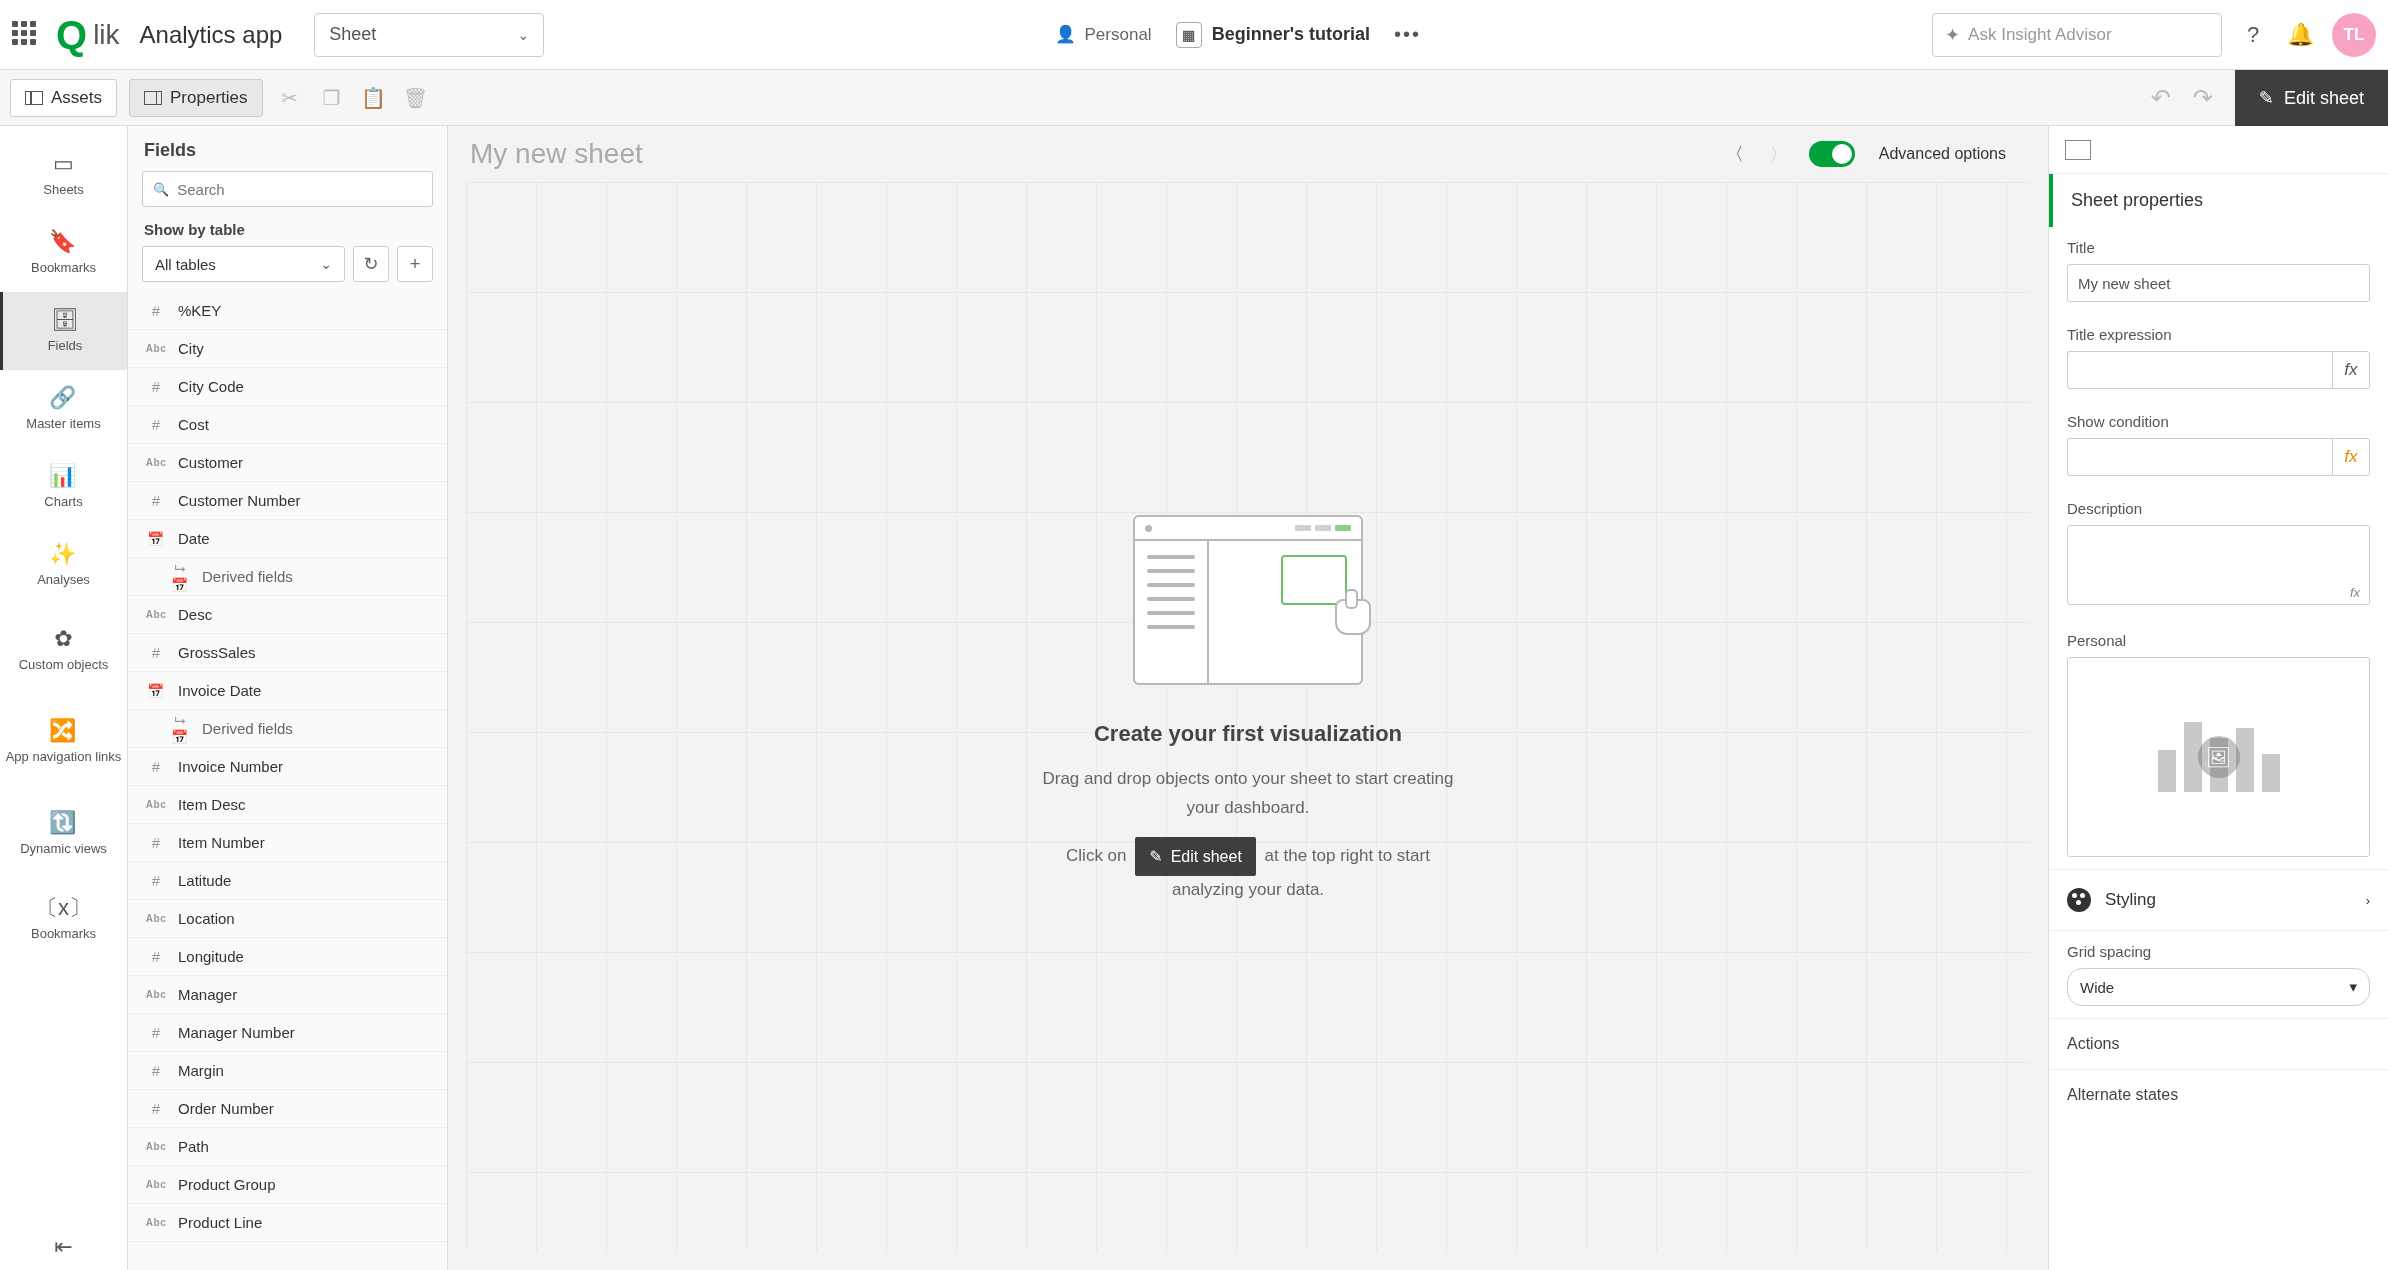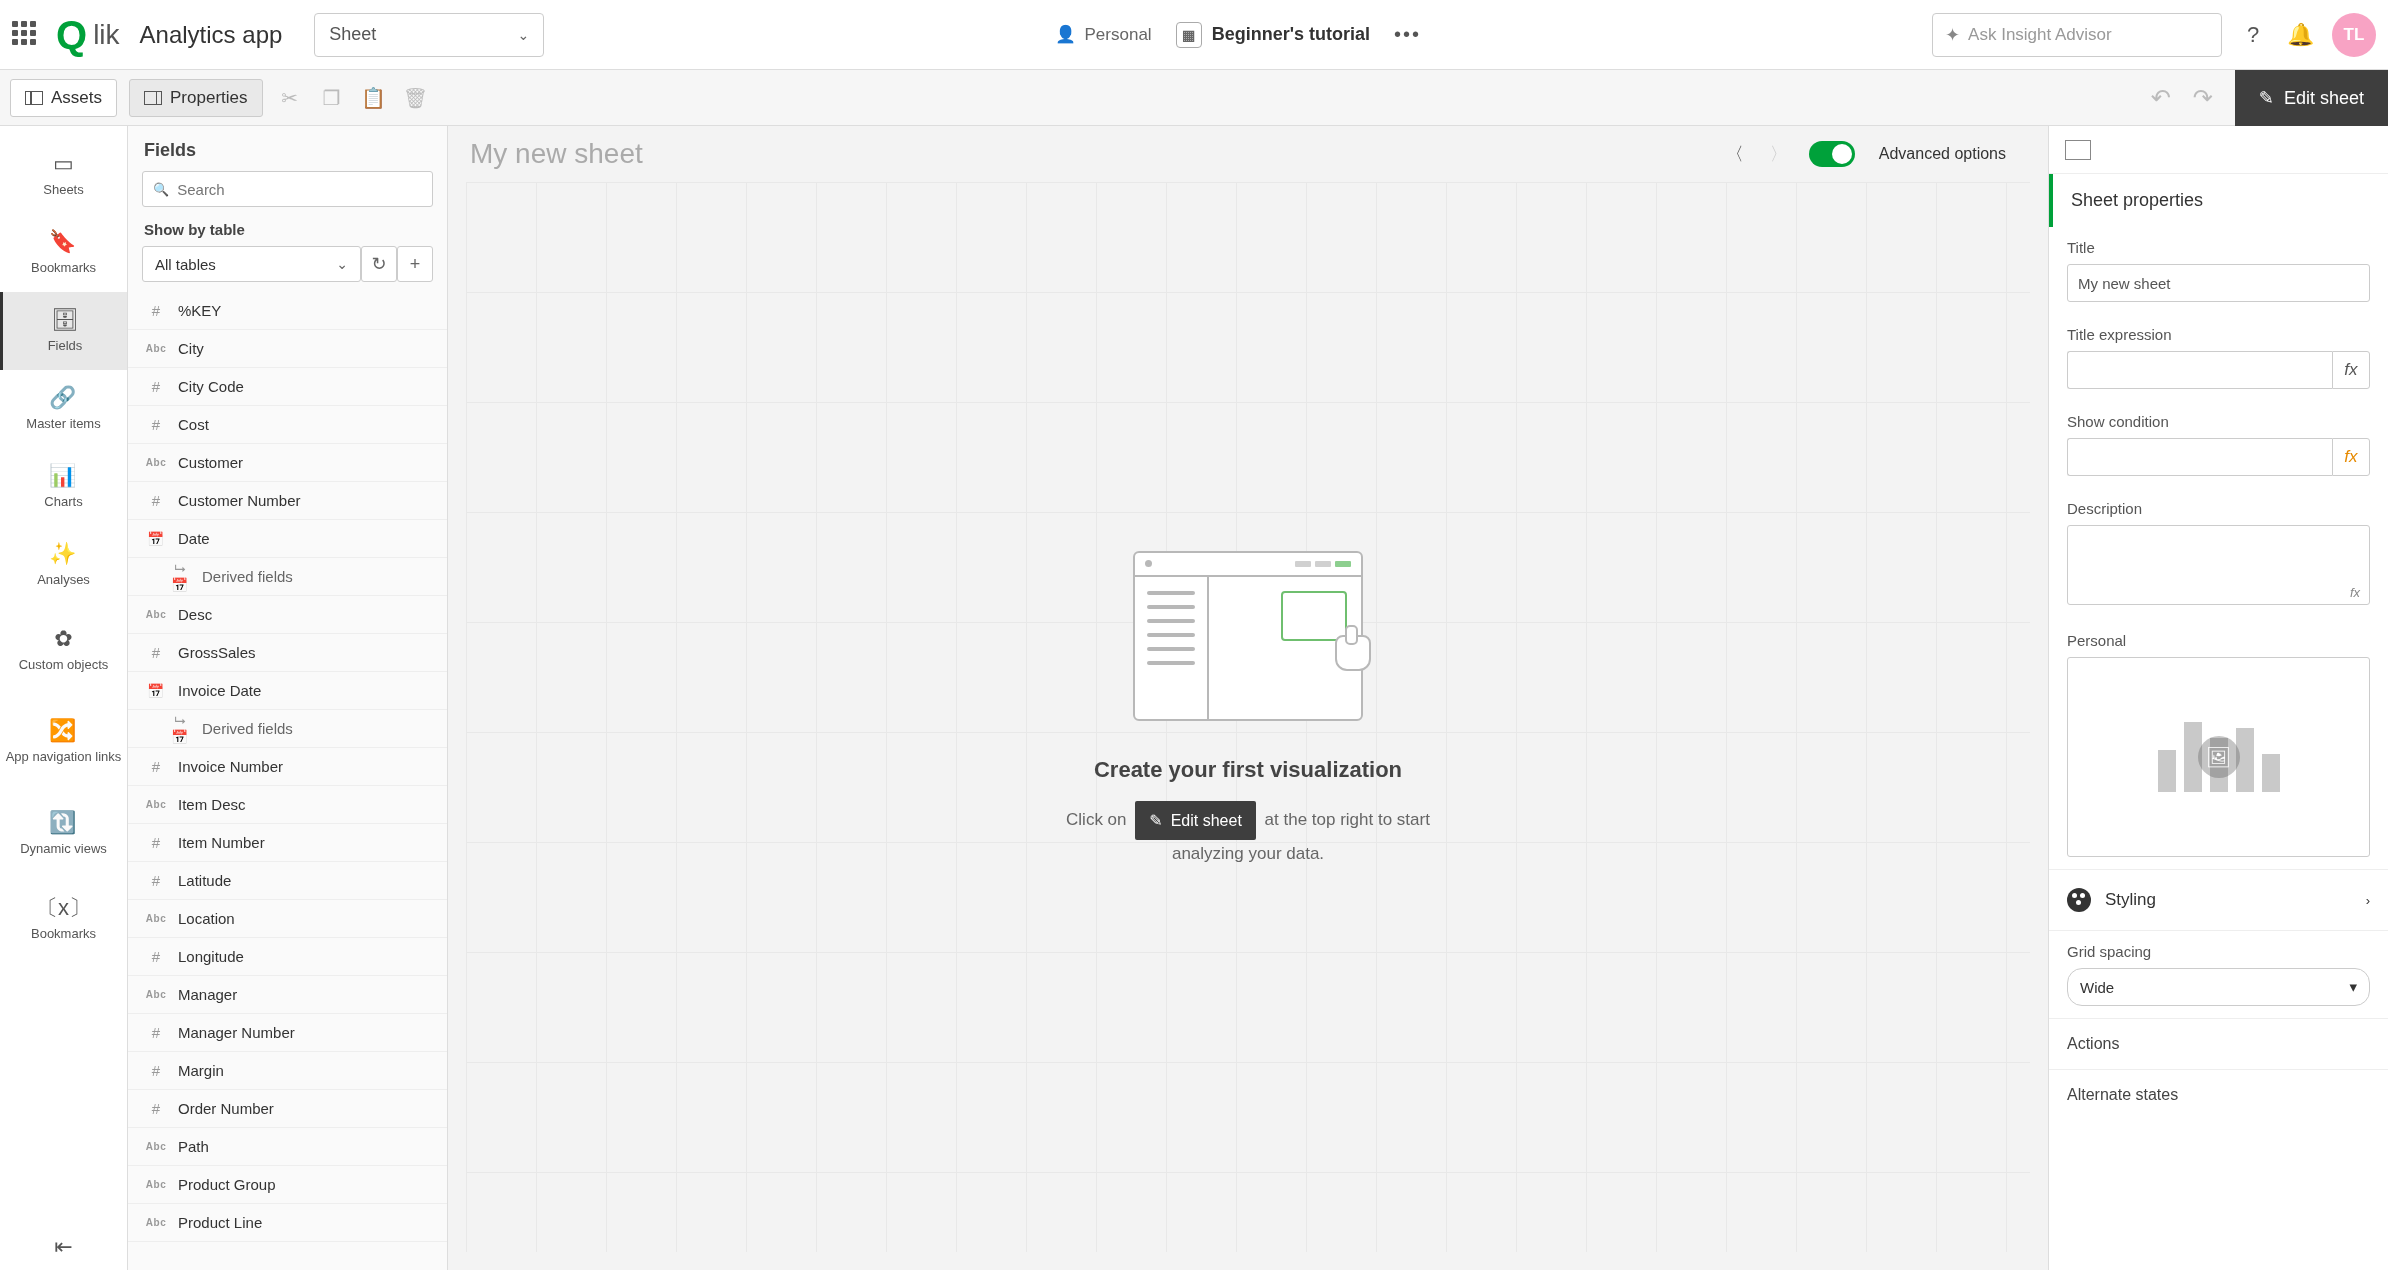--- a/index.html
+++ b/index.html
@@ -52,21 +52,21 @@
   .rail-item.active{background:#e8e8e8;border-left:3px solid #333;}
   .rail-ico{width:26px;height:24px;display:flex;align-items:center;justify-content:center;font-size:22px;color:#555;}
   .rail-bottom{position:absolute;bottom:10px;left:0;right:0;display:flex;justify-content:center;color:#555;font-size:22px;cursor:pointer;}
   
   
   .fields-panel{width:320px;border-right:1px solid #ddd;background:#fafafa;display:flex;flex-direction:column;position:relative;}
   .fields-header{padding:14px 16px 10px;font-size:18px;font-weight:600;color:#444;}
   .search-box{margin:0 14px 10px;border:1px solid #ccc;border-radius:3px;height:36px;display:flex;align-items:center;padding:0 10px;gap:8px;color:#999;background:#fff;}
   .search-box input{border:none;outline:none;flex:1;font-size:15px;color:#333;background:transparent;}
   .show-by{padding:4px 16px 8px;font-size:15px;font-weight:600;color:#444;}
-  .table-row{display:flex;padding:0 14px 10px;align-items:flex-end;}
+  .table-row{display:flex;gap:8px;padding:0 14px 10px;align-items:flex-end;}
   .all-tables{flex:1;border:1px solid #ccc;border-radius:3px;height:36px;display:flex;align-items:center;justify-content:space-between;padding:0 12px;background:#fff;cursor:pointer;font-size:15px;}
   .sq-btn{width:36px;height:36px;border:1px solid #ccc;border-radius:3px;background:#fff;display:flex;align-items:center;justify-content:center;cursor:pointer;color:#666;font-size:18px;}
   .field-list{flex:1;overflow-y:auto;position:relative;}
   .field-list::-webkit-scrollbar{width:12px;}
   .field-list::-webkit-scrollbar-thumb{background:#c5c5c5;}
   .field-list::-webkit-scrollbar-track{background:#eee;}
   .field-item{display:flex;align-items:center;gap:10px;height:38px;padding:0 16px;border-bottom:1px solid #eee;font-size:15px;color:#333;cursor:grab;}
   .field-item.indent{padding-left:40px;color:#666;}
   .type-badge{width:24px;font-size:11px;color:#999;text-align:center;}
   .type-hash{font-size:15px;}
@@ -400,20 +400,21 @@
                   <div class="line"></div>
               </div>
               <div class="win-main">
                 <div class="green-box"></div>
                 <div class="hand"></div>
               </div>
             </div>
           </div>
         </div>
         <div class="empty-h">Create your first visualization</div>
+        <div class="empty-p">Drag and drop objects onto your sheet to start creating your dashboard.</div>
         <div class="empty-p">
           <span>Click on</span>
           <span class="mini-edit">
             <span>✎</span>
             <span>Edit sheet</span>
           </span>
           <span>at the top right to start analyzing your data.</span>
         </div>
       </div>
     </div>

